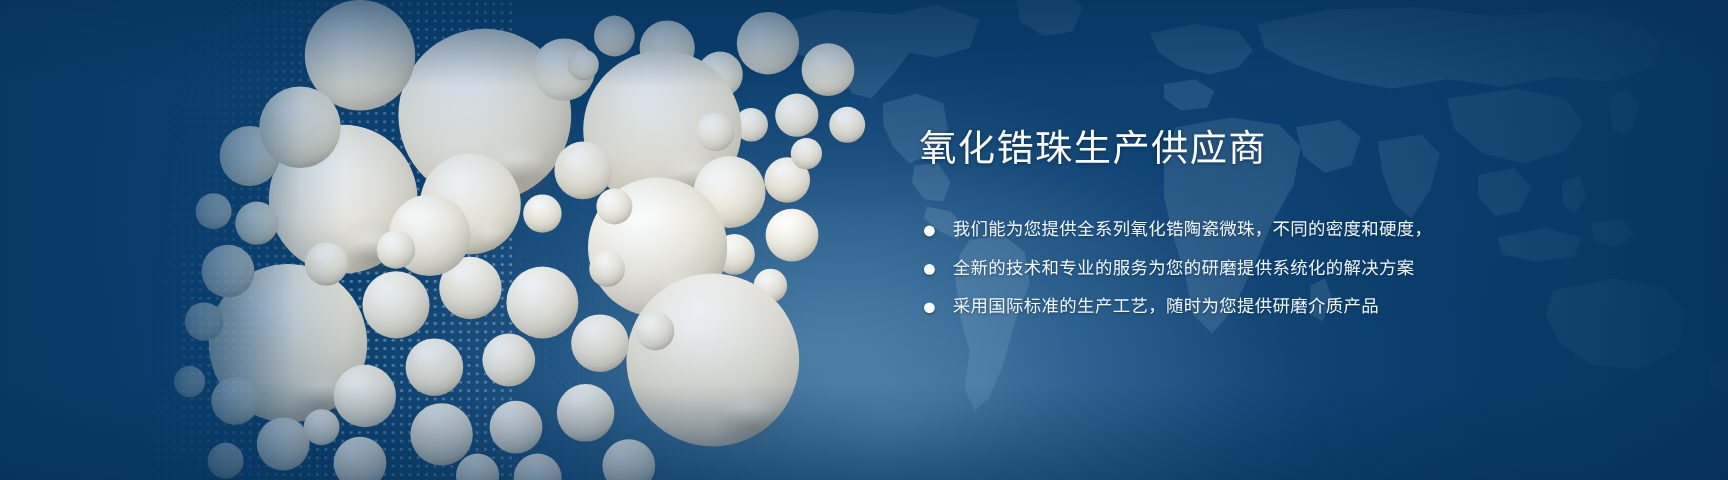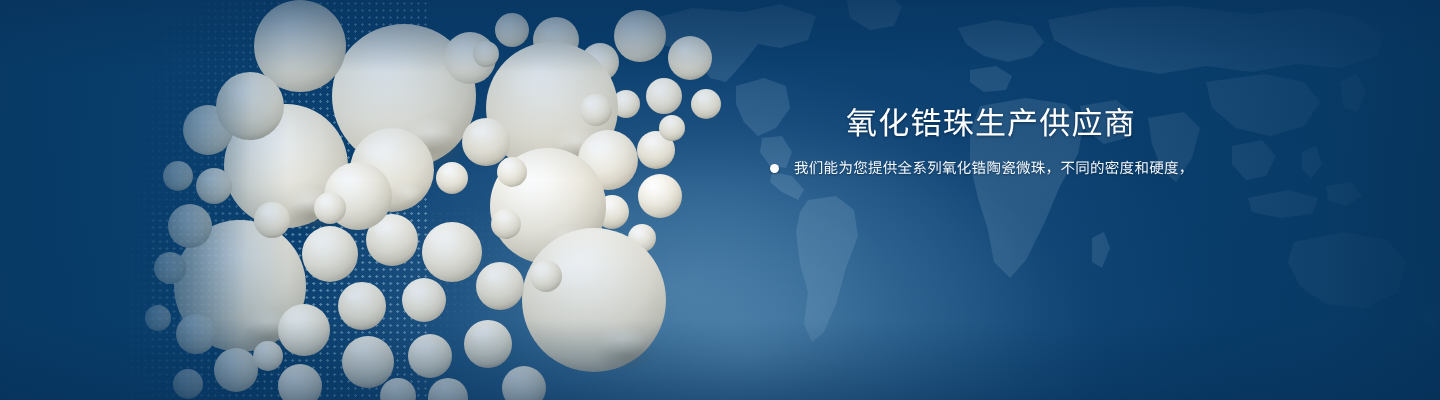--- a/index.html
+++ b/index.html
@@ -113,24 +113,23 @@
     width:450px;
   }
   .headline {
     font-size:31px;
     font-weight:400;
     color:#ffffff;
     letter-spacing:1.2px;
     line-height:40px;
     text-shadow:0 1px 3px rgba(0,22,48,0.55);
     white-space:nowrap;
-    text-align:center;
   }
   .bullets {
-    margin-top:12px;
+    margin-top:36px;
     list-style:none;
   }
   .bullet {
     position:relative;
     padding-left:28px;
     margin-bottom:7px;
     font-size:14.5px;
     line-height:25px;
     color:#f2f7fb;
     letter-spacing:0.3px;
@@ -380,18 +379,26 @@
   <div class="copy">
     <div class="headline">氧化锆珠生产供应商</div>
 
     <ul class="bullets">
 
       <li class="bullet">
         <span class="dot"></span>
         <span class="bullet-line">我们能为您提供全系列氧化锆陶瓷微珠，不同的密度和硬度，</span>
       </li>
 
-
+      <li class="bullet">
+        <span class="dot"></span>
+        <span class="bullet-line">全新的技术和专业的服务为您的研磨提供系统化的解决方案</span>
+      </li>
+
+      <li class="bullet">
+        <span class="dot"></span>
+        <span class="bullet-line">采用国际标准的生产工艺，随时为您提供研磨介质产品</span>
+      </li>
 
     </ul>
   </div>
 
 </div>
 
 </body></html>

